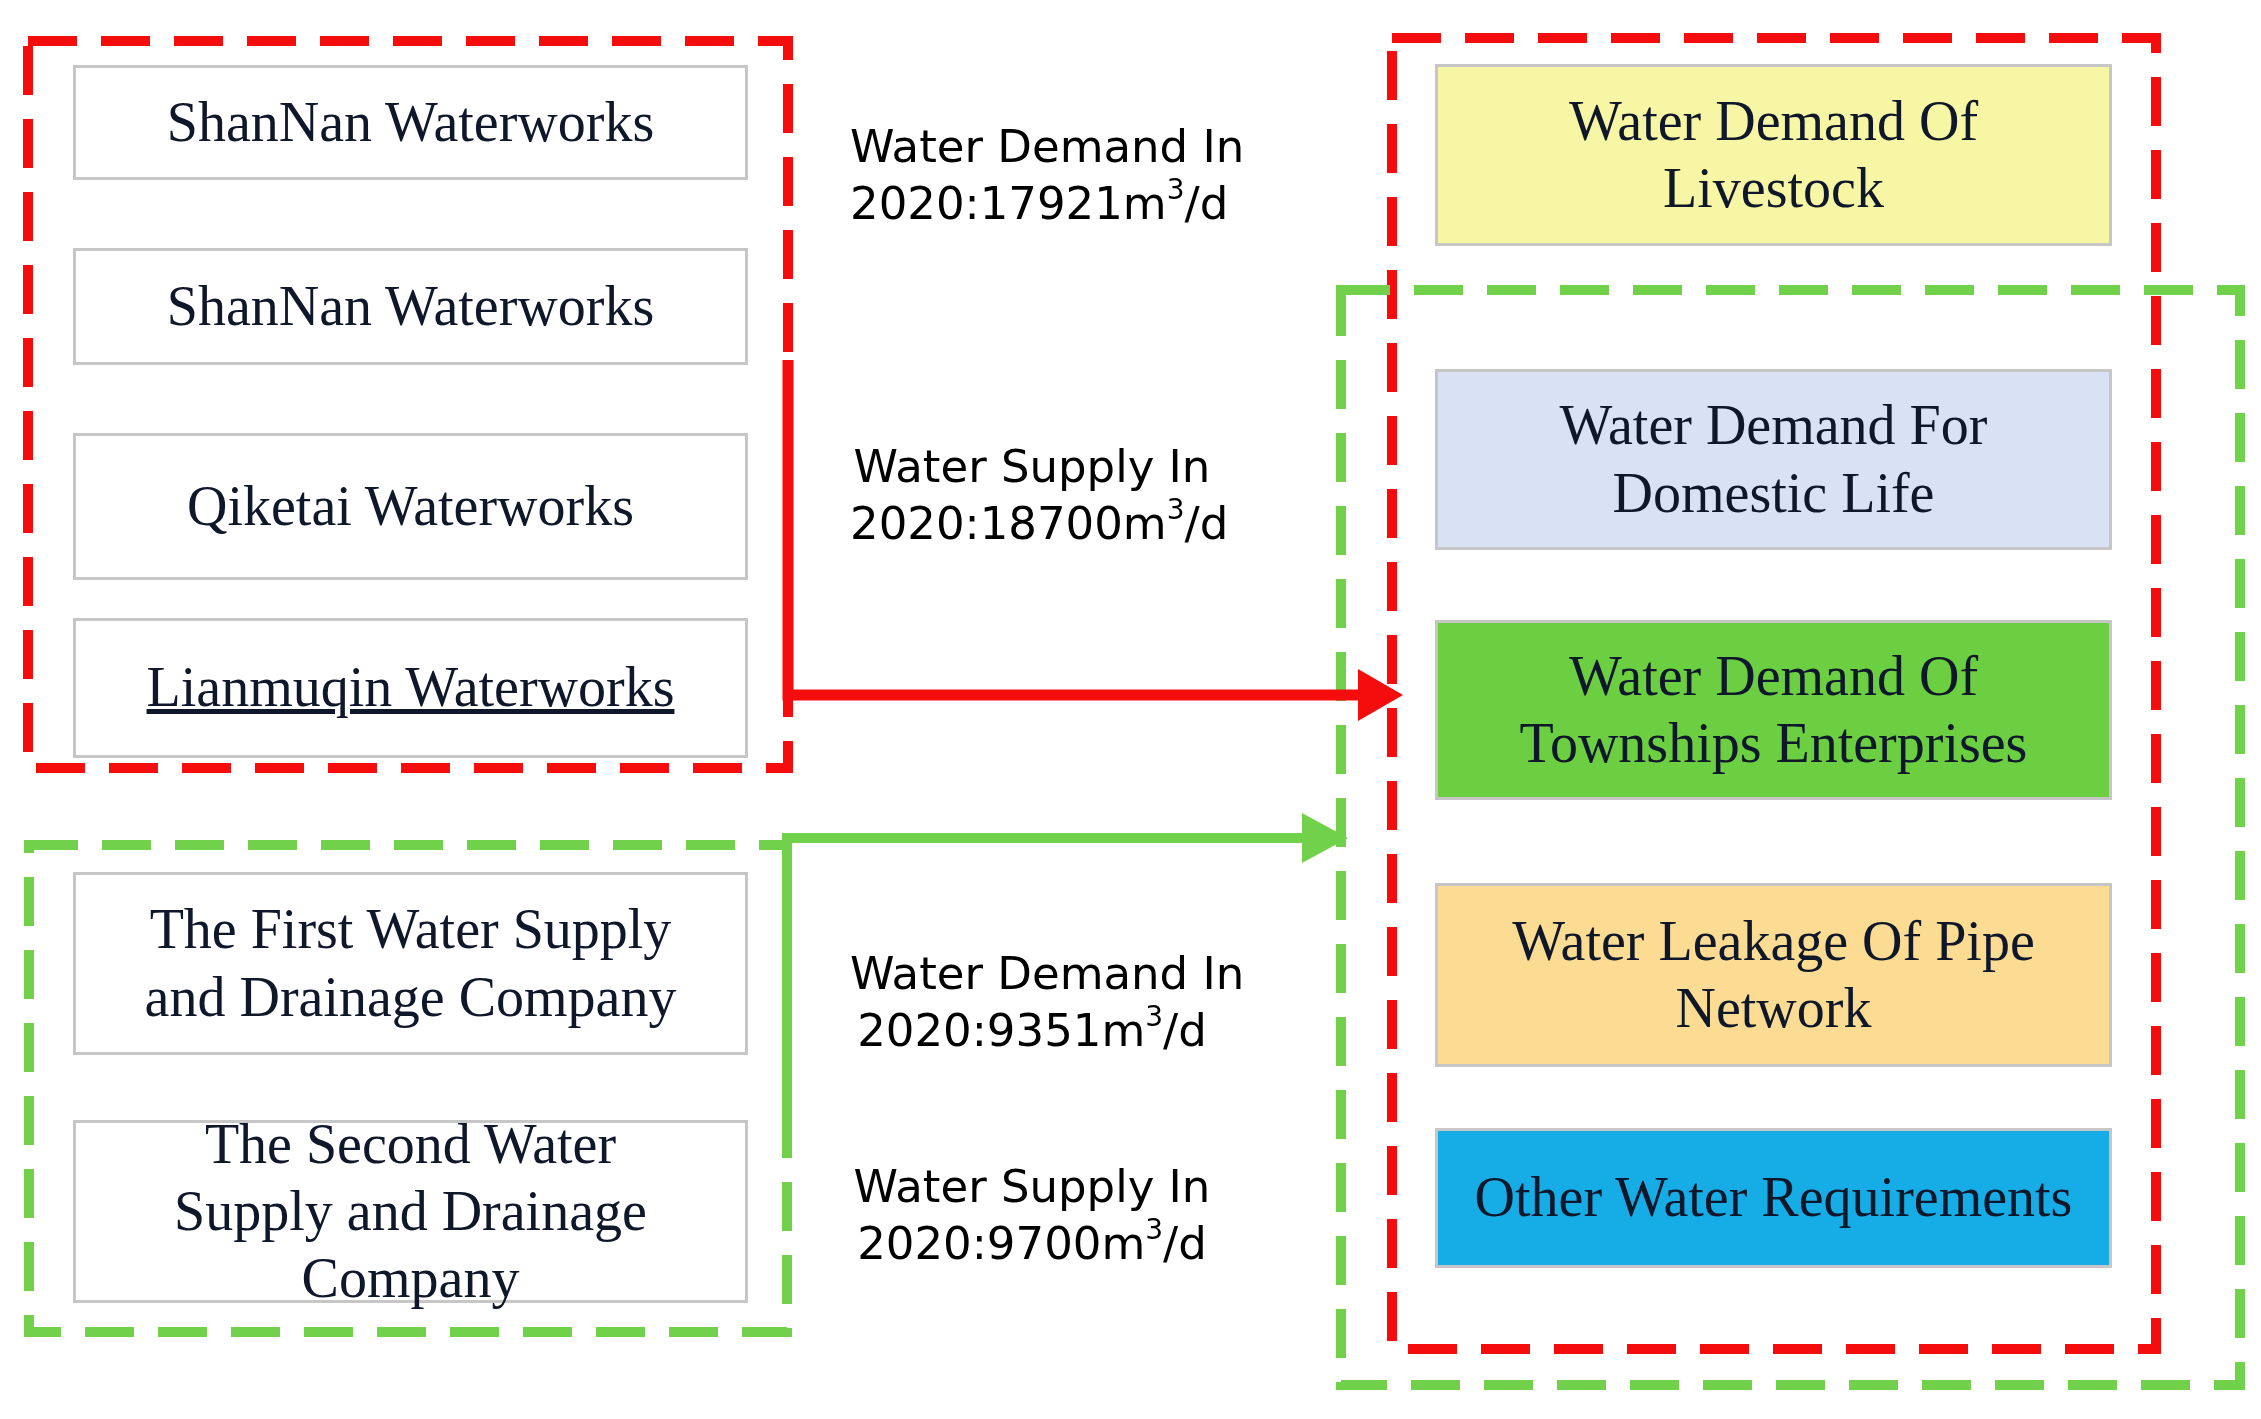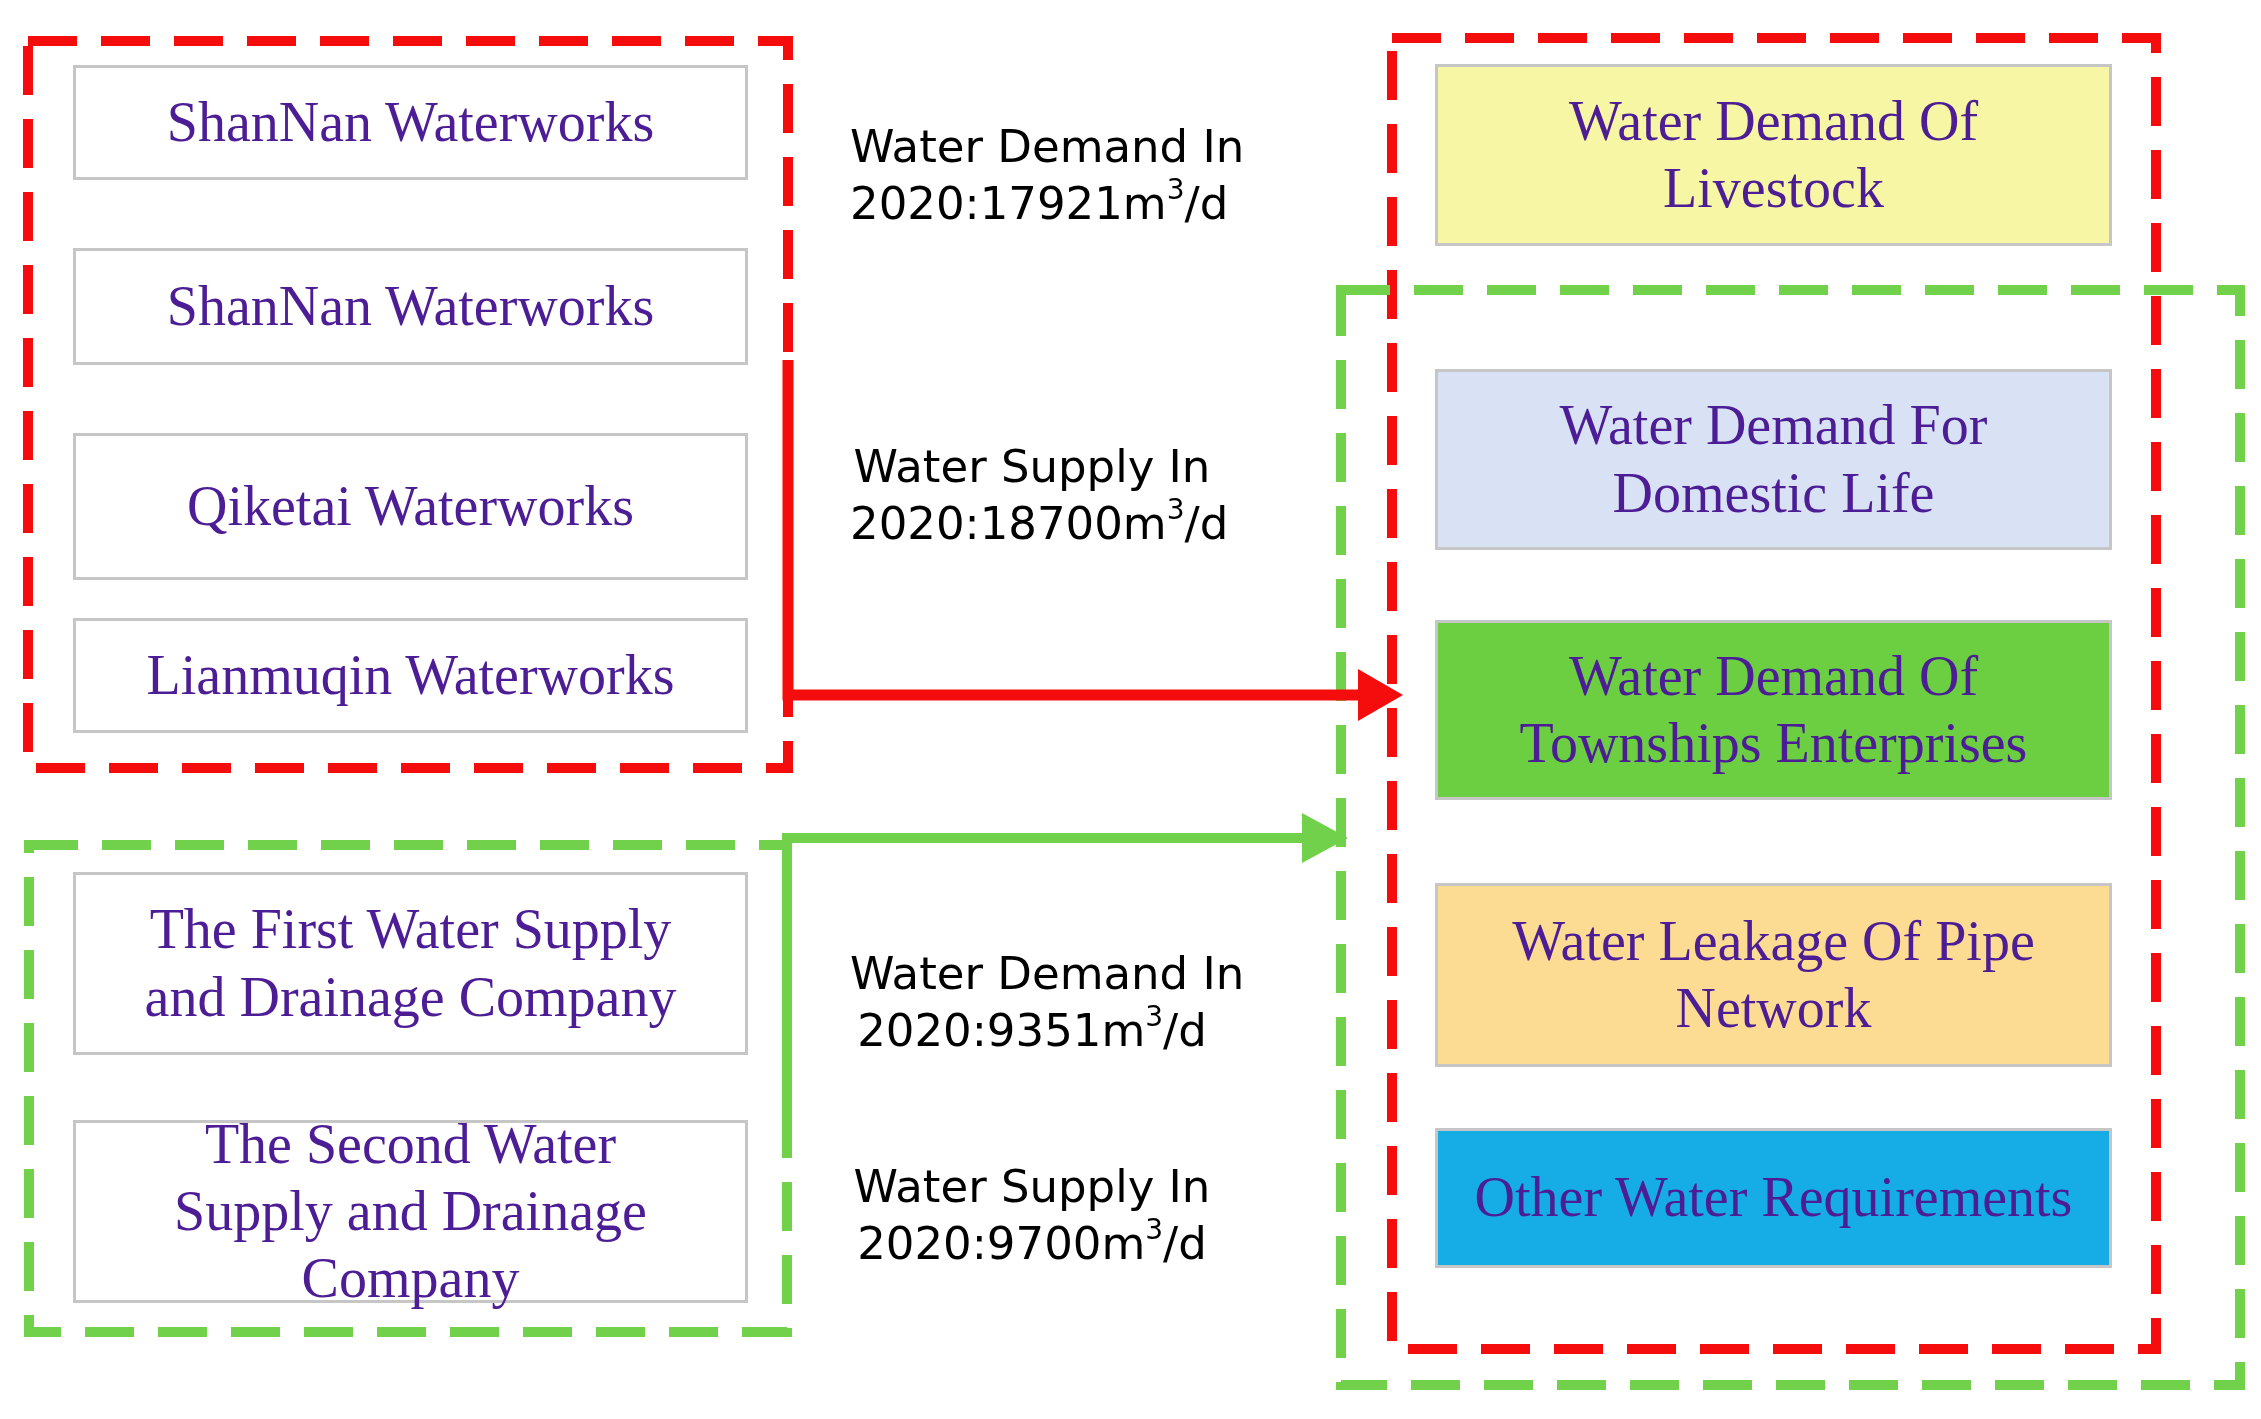--- a/index.html
+++ b/index.html
@@ -7,21 +7,21 @@
     position:relative;
     width:2261px;height:1419px;
     background:#ffffff;
     font-family:"Liberation Serif","DejaVu Serif",serif;
     overflow:hidden;
   }
   #overlay{position:absolute;left:0;top:0;z-index:2;pointer-events:none;}
   .node{
     position:absolute;z-index:1;
     display:flex;align-items:center;justify-content:center;
-    text-align:center;color:#4c1d95;
+    text-align:center;color:#0f172a;
     border:3px solid #c6c6c6;
     box-sizing:border-box;
     font-size:56px;line-height:1.2;
   }
   .white-box{background:#ffffff;left:73px;width:675px;}
   .demand-box{left:1435px;width:677px;padding:0 30px;}
   .flow-label{
     position:absolute;z-index:1;left:850px;width:364px;
     font-family:"DejaVu Sans","Liberation Sans",sans-serif;
     font-size:45px;line-height:57px;text-align:center;color:#000;
@@ -46,21 +46,21 @@
     <polyline points="788,360 788,695 1358,695" fill="none" stroke-width="11" stroke="#f50d0d"></polyline>
     <polygon points="1358,669 1403,695 1358,721" fill="#f50d0d"></polygon>
 
     <polyline points="787,1114 787,838 1302,838" fill="none" stroke-width="10" stroke="#72d14b"></polyline>
     <polygon points="1302,813 1348,838 1302,863" fill="#72d14b"></polygon>
   </svg>
 
   <div class="node white-box" style="top:65px;height:115px;">ShanNan Waterworks</div>
   <div class="node white-box" style="top:248px;height:117px;">ShanNan Waterworks</div>
   <div class="node white-box" style="top:433px;height:147px;">Qiketai Waterworks</div>
-  <div class="node white-box" style="top:618px;height:115px;">Lianmuqin Waterworks</div>
+  <div class="node white-box" style="top:618px;height:140px;text-decoration:underline;">Lianmuqin Waterworks</div>
 
   <div class="node white-box" style="top:872px;height:183px;padding:16px 55px;">The First Water Supply and Drainage Company</div>
   <div class="node white-box" style="top:1120px;height:183px;padding:9px 55px;">The Second Water Supply and Drainage Company</div>
 
   <div class="flow-label" style="top:118px;">
     <div>Water Demand In</div>
     <div><span>2020:17921m</span><sup>3</sup><span>/d</span></div>
   </div>
   <div class="flow-label" style="top:438px;">
     <div>Water Supply In</div>

